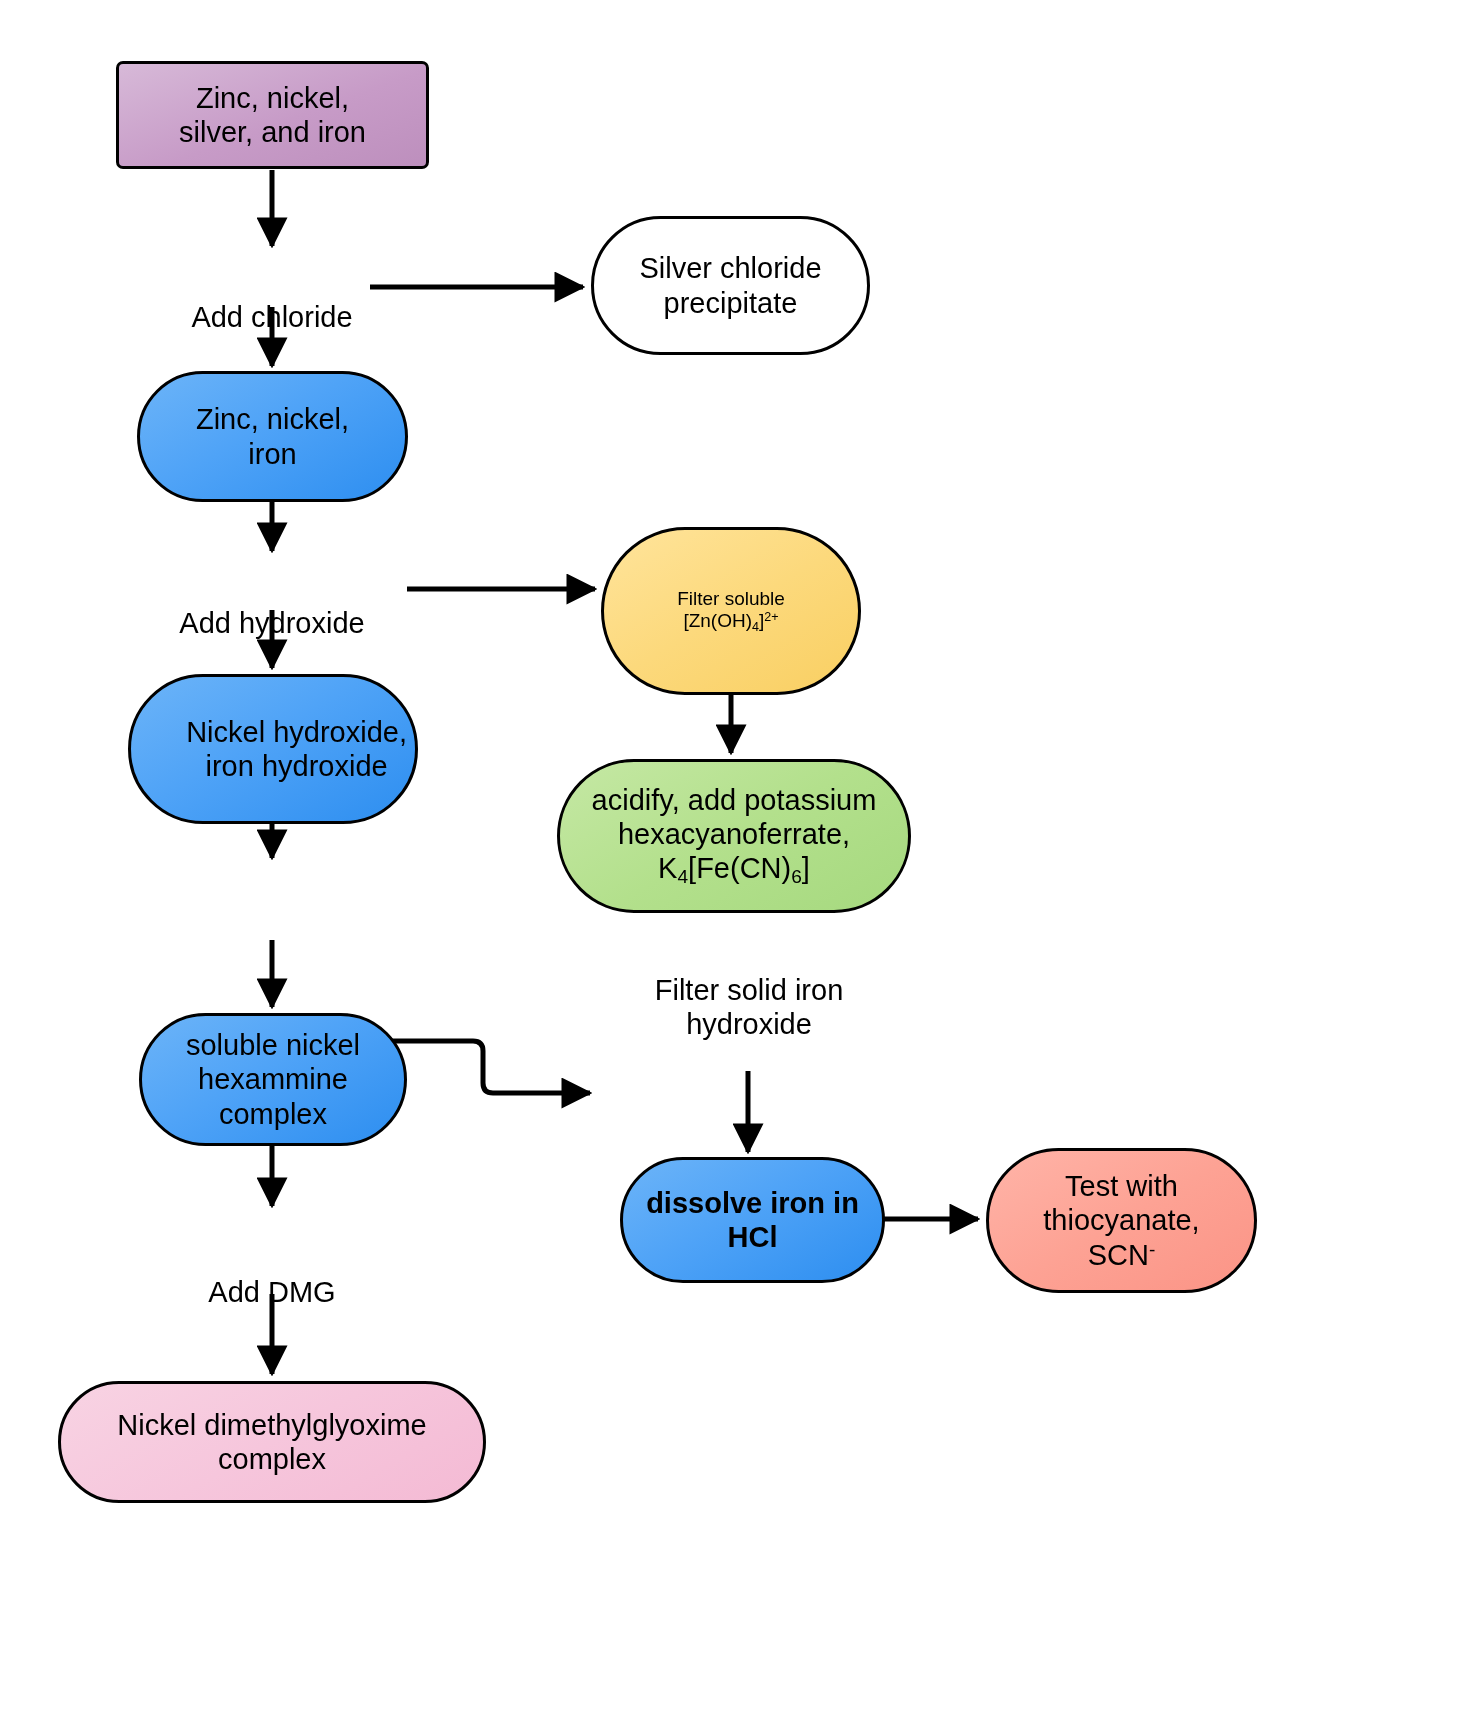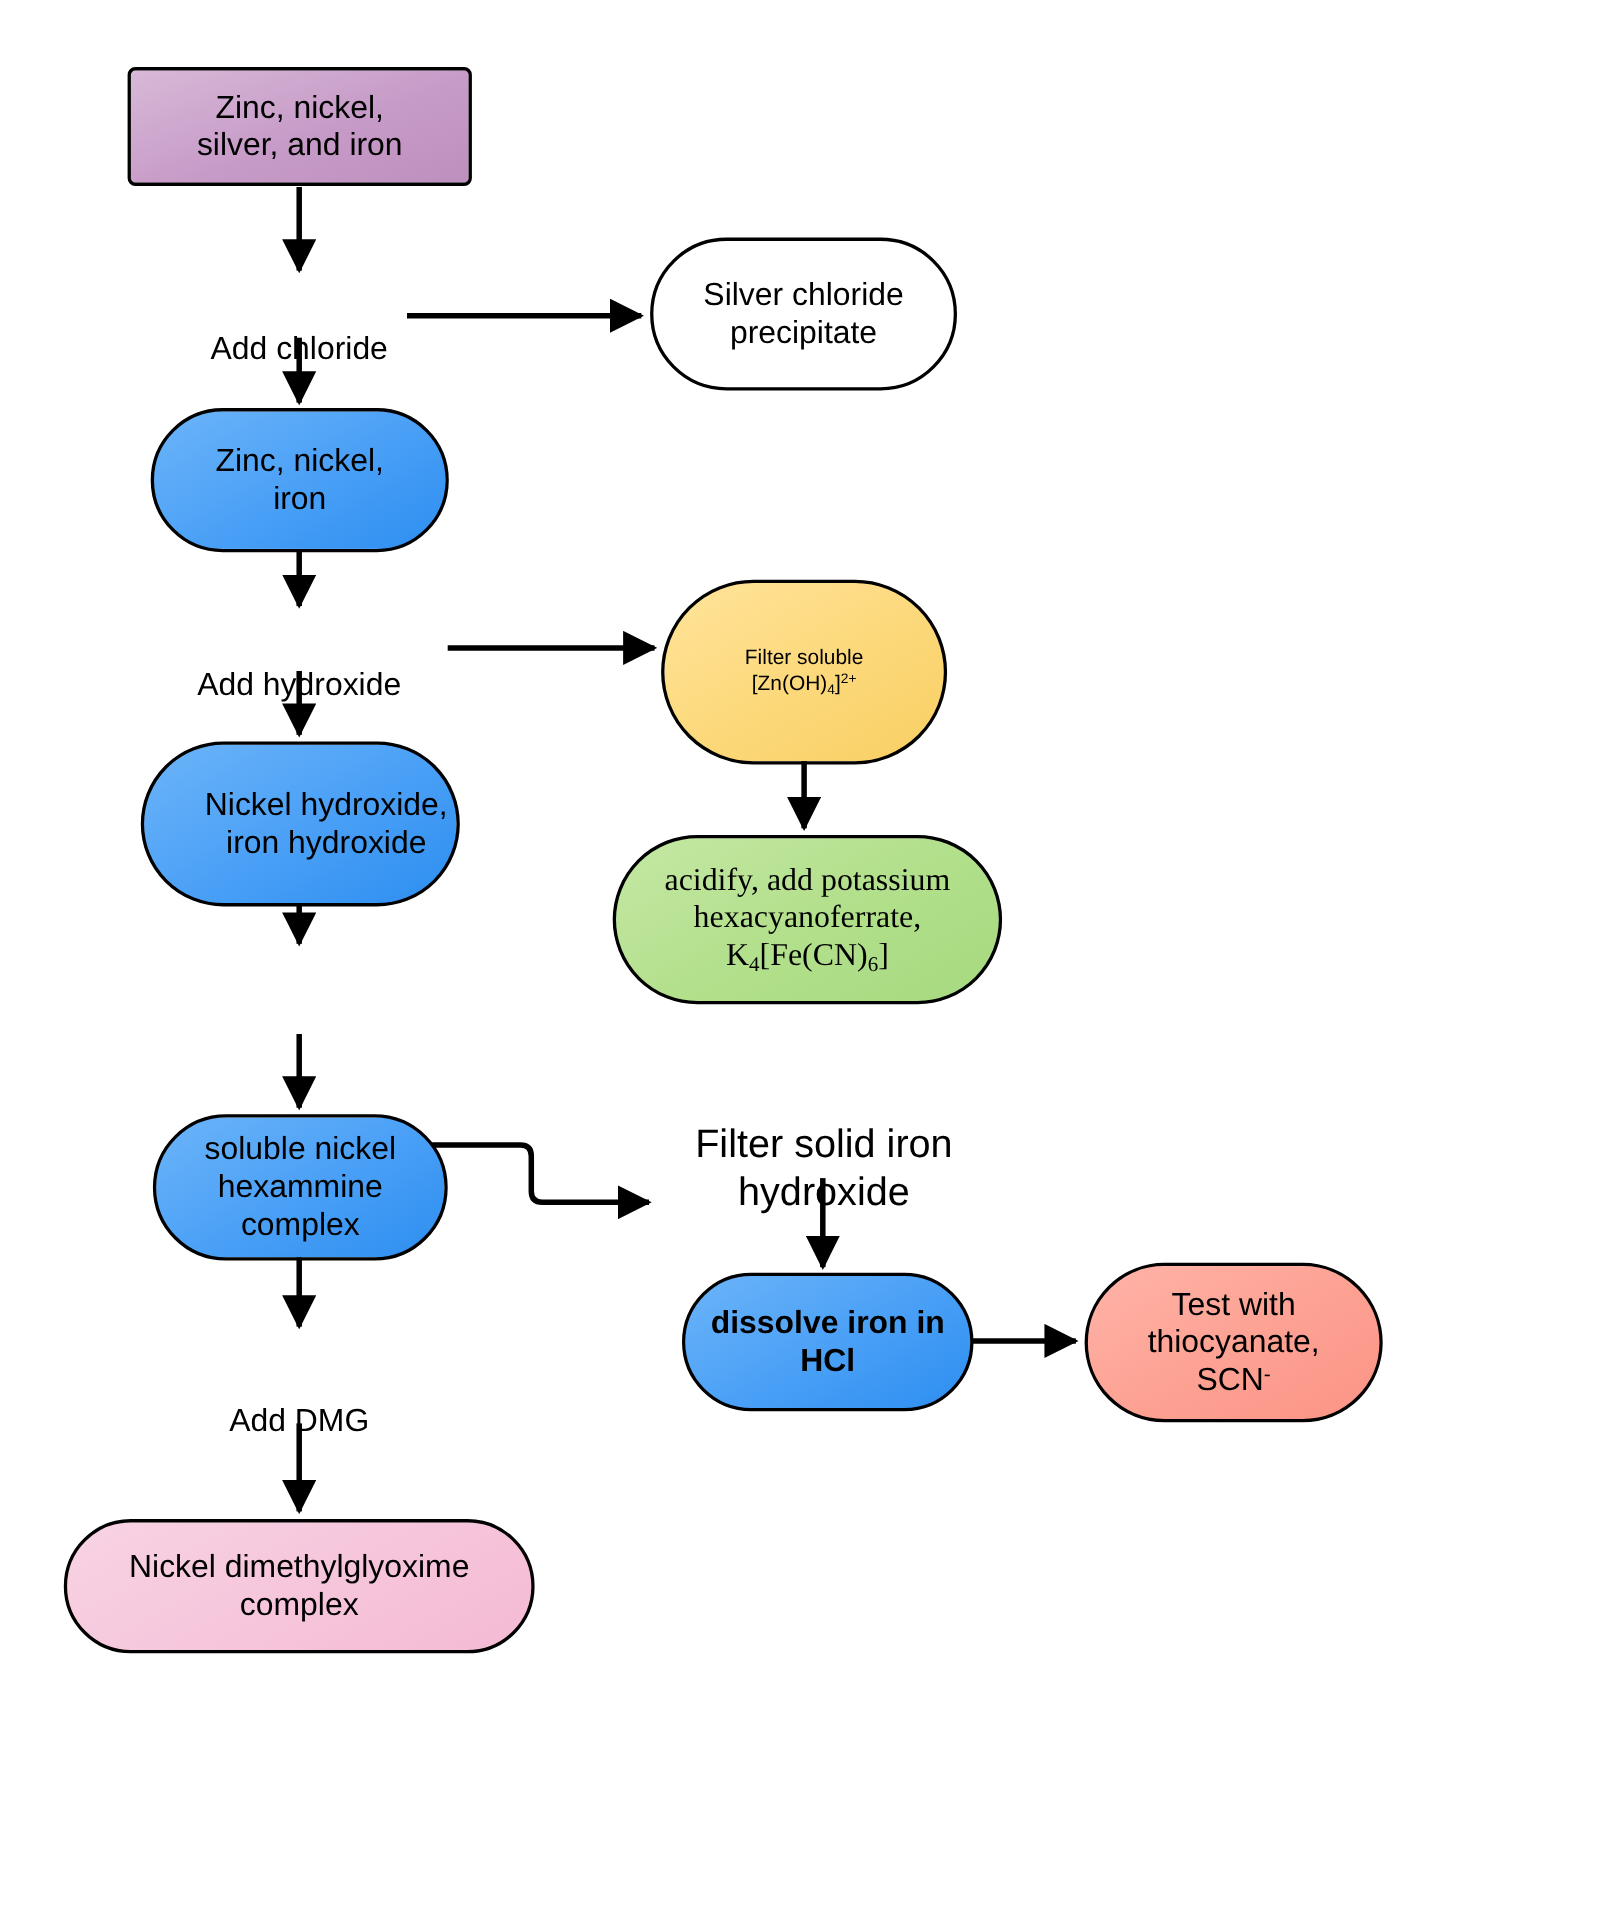--- a/index.html
+++ b/index.html
@@ -124,21 +124,21 @@
 
   <div class="node shape-stadium fill-yellow" style="left:601px; top:527px; width:260px; height:168px; font-size:19px;">
     <span class="lbl"><span>Filter soluble</span><br><span>[Zn(OH)<sub>4</sub>]<sup>2+</sup></span></span>
   </div>
 
   <div class="node shape-stadium fill-blue" style="left:128px; top:674px; width:290px; height:150px; font-size:29px;justify-content:flex-end;">
     <span class="lbl">Nickel hydroxide,
 iron hydroxide</span>
   </div>
 
-  <div class="node shape-stadium fill-green" style="left:557px; top:759px; width:354px; height:154px; font-size:29px;font-family:Liberation Serif, serif;">
+  <div class="node shape-stadium fill-green" style="left:557px; top:759px; width:354px; height:154px; font-size:29px;">
     <span class="lbl"><span>acidify, add potassium</span><br><span>hexacyanoferrate,</span><br><span>K<sub>4</sub>[Fe(CN)<sub>6</sub>]</span></span>
   </div>
 
   <div class="node shape-stadium fill-blue" style="left:139px; top:1013px; width:268px; height:133px; font-size:29px;">
     <span class="lbl">soluble nickel
 hexammine
 complex</span>
   </div>
 
   <div class="node shape-stadium fill-blue" style="left:620px; top:1157px; width:265px; height:126px; font-size:29px;font-weight:bold;">
@@ -157,21 +157,21 @@
 
   <div class="edge-label" style="left:122px; top:266px; width:300px; font-size:29px;">
     <span>Add chloride</span>
   </div>
 
   <div class="edge-label" style="left:122px; top:572px; width:300px; font-size:29px;">
     <span>Add hydroxide</span>
   </div>
 
 
-  <div class="edge-label" style="left:604px; top:977px; width:290px; font-size:36px;">
+  <div class="edge-label" style="left:604px; top:939px; width:290px; font-size:29px;">
     <span>Filter solid iron
 hydroxide</span>
   </div>
 
   <div class="edge-label" style="left:122px; top:1241px; width:300px; font-size:29px;">
     <span>Add DMG</span>
   </div>
 
 </div>
 

